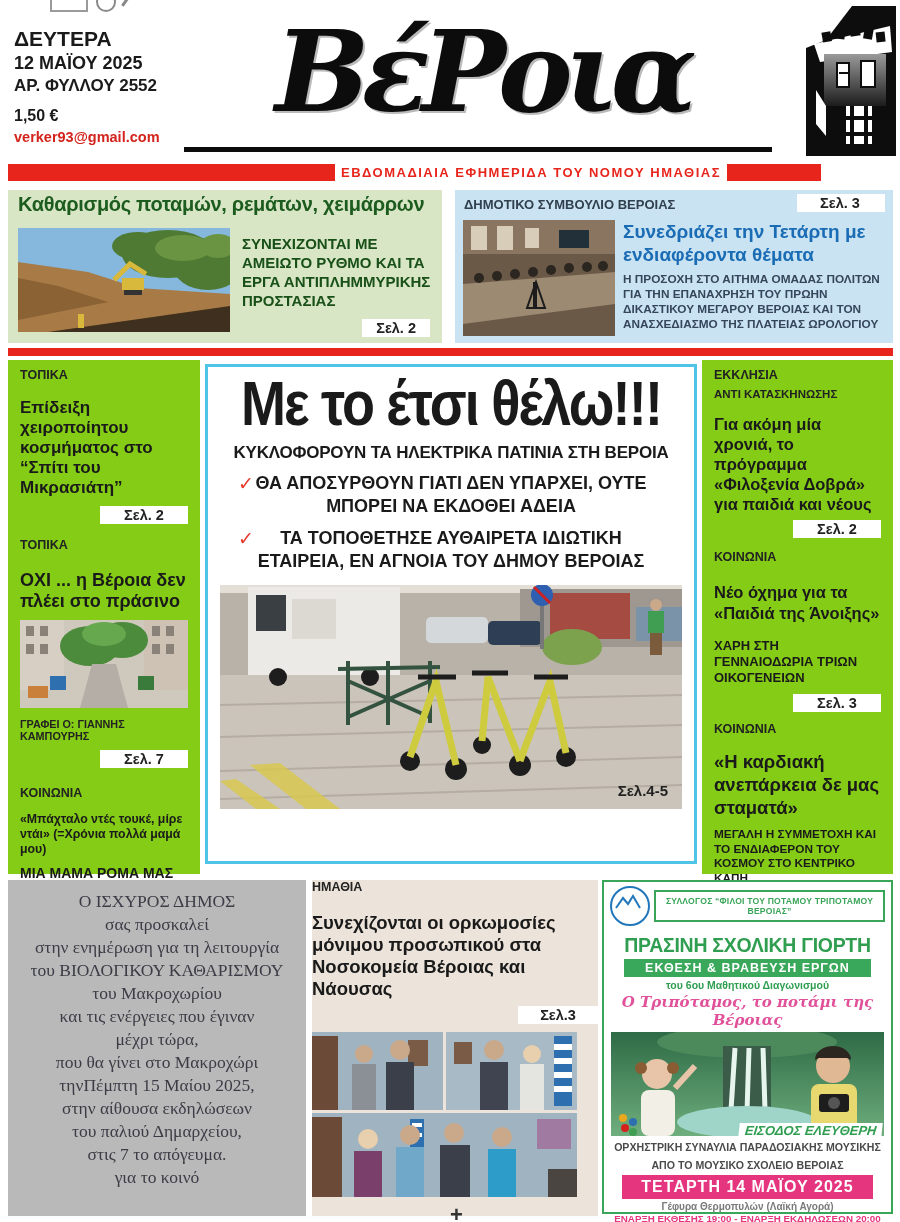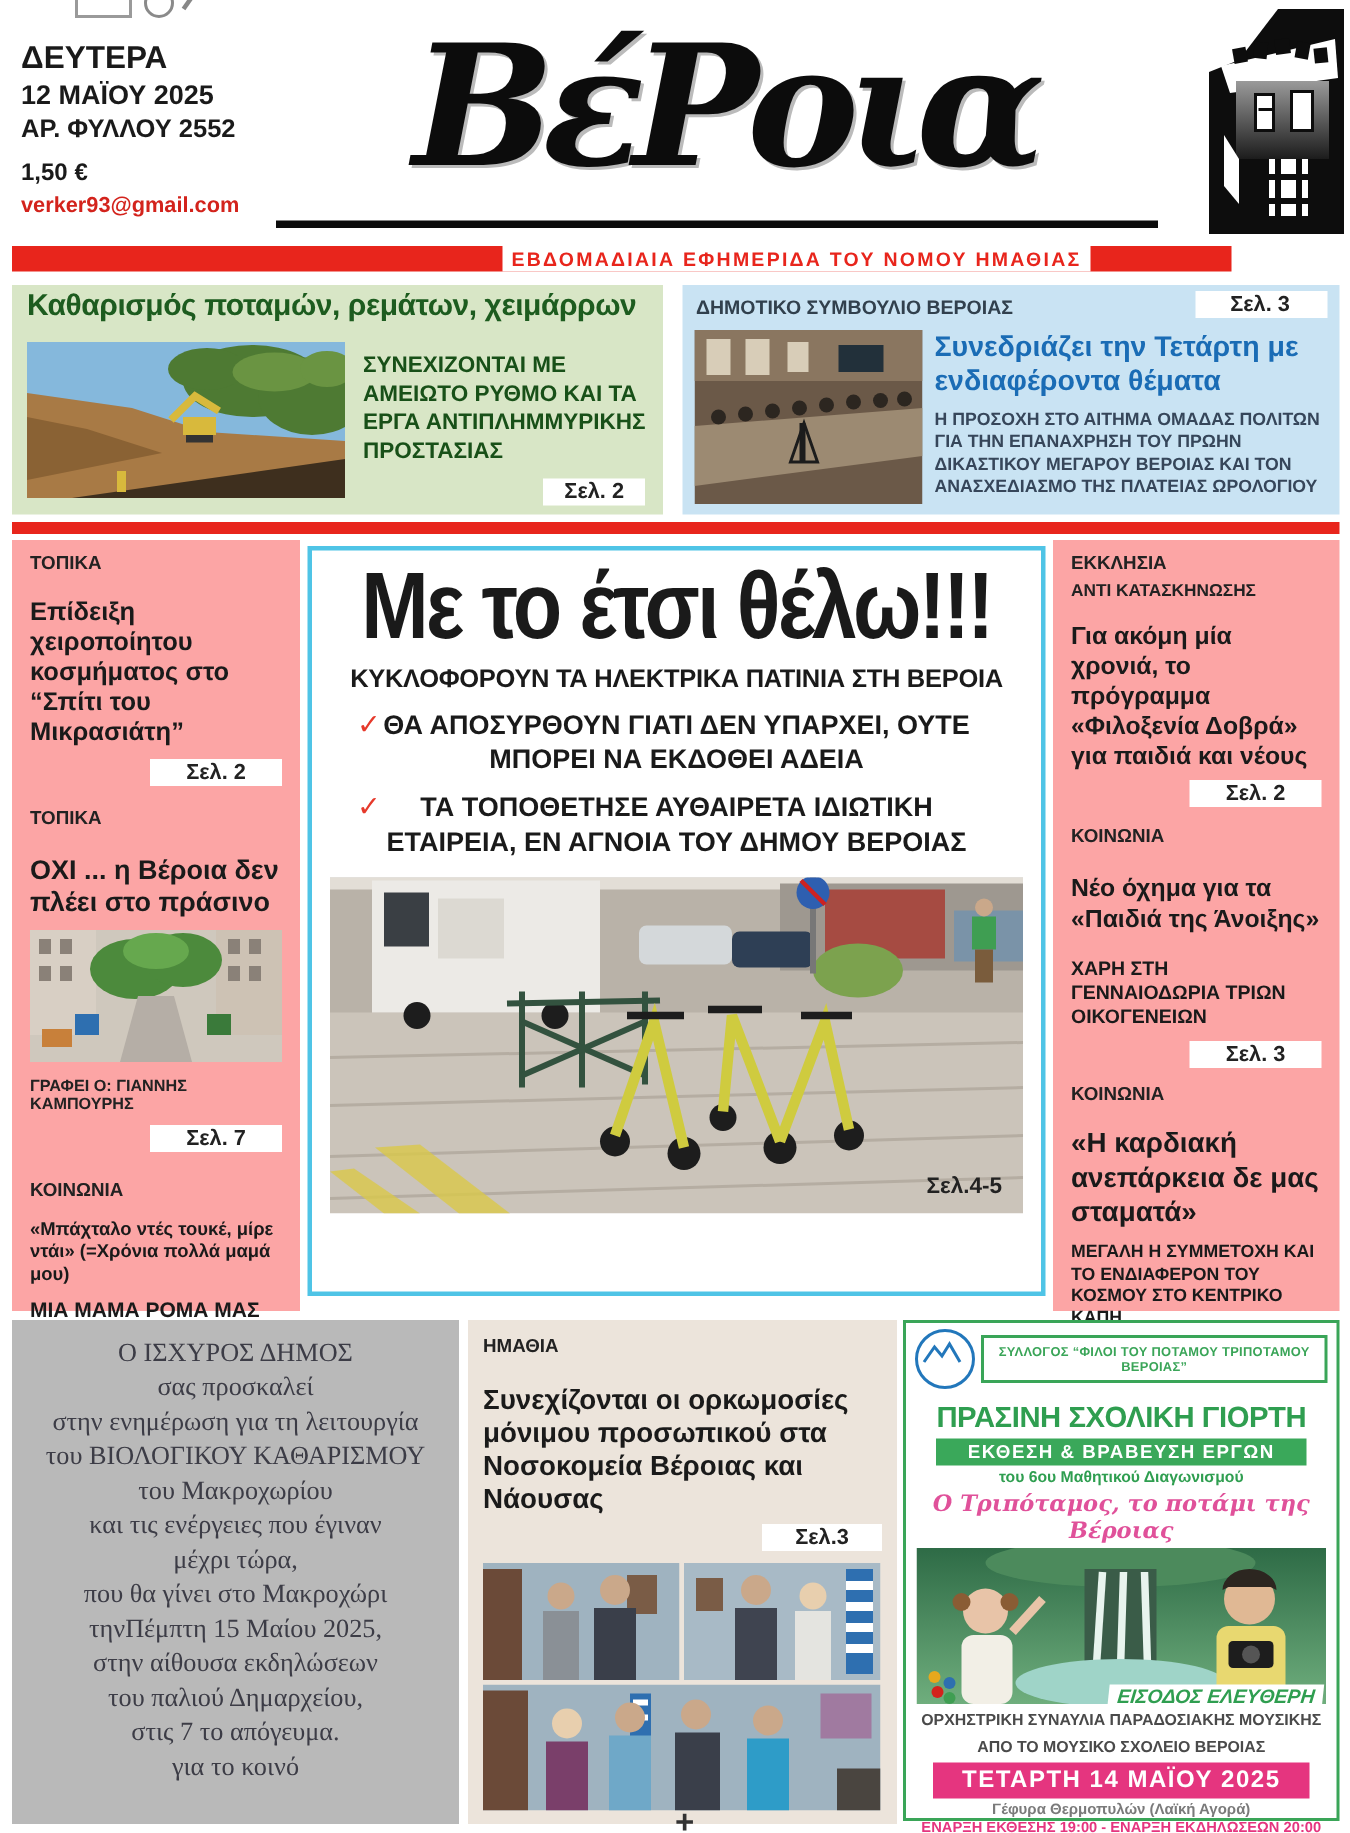--- a/index.html
+++ b/index.html
@@ -39,21 +39,21 @@
   .teaser-right{left:455px;top:190px;width:438px;height:153px;background:#c9e3f3;}
   .tr-kicker{position:absolute;left:9px;top:7px;font-size:13px;font-weight:800;color:#31404d;}
   .tr-page{position:absolute;right:8px;top:4px;width:62px;padding-left:12px;}
   .tr-photo{position:absolute;left:8px;top:30px;width:152px;height:116px;}
   .tr-title{position:absolute;left:168px;top:30px;width:264px;color:#1a6cb5;font-size:19px;font-weight:800;line-height:23px;}
   .tr-sub{position:absolute;left:168px;top:82px;width:266px;color:#36465a;font-size:11.8px;font-weight:800;line-height:15px;}
 
   .red-divider{left:8px;top:348px;width:885px;height:8px;background:#e8251c;}
 
   
-  .col{background:#fca5a5;padding:8px 12px;box-sizing:border-box;}
+  .col{background:#84cc16;padding:8px 12px;box-sizing:border-box;}
   .col-left{left:8px;top:360px;width:192px;height:514px;}
   .col-right{left:702px;top:360px;width:191px;height:514px;}
   .sec{font-size:12.5px;font-weight:800;color:#222;}
   .lc-t1{margin-top:16px;font-size:17px;font-weight:800;line-height:20px;}
   .lc-pg1{margin-top:8px;margin-left:auto;width:60px;}
   .lc-sec2{margin-top:14px;}
   .lc-t2{margin-top:18px;font-size:18px;font-weight:800;line-height:21px;}
   .lc-photo{margin-top:8px;width:168px;height:88px;}
   .lc-byline{margin-top:10px;font-size:10.8px;font-weight:800;color:#222;}
   .lc-pg2{margin-top:8px;margin-left:auto;width:60px;}
@@ -82,21 +82,21 @@
   .rc-sec3{margin-top:10px;}
   .rc-t3{margin-top:14px;font-size:18.5px;font-weight:800;line-height:23px;}
   .rc-sub3{margin-top:8px;font-size:11.8px;font-weight:800;line-height:14.5px;}
   .rc-pg3{margin-top:2px;margin-left:auto;width:60px;}
 
   
   .invite-box{left:8px;top:880px;width:298px;height:336px;background:#b9b9b9;
               font-family:"Liberation Serif","DejaVu Serif",serif;color:#3c3c46;
               text-align:center;font-size:17.5px;line-height:23px;padding-top:10px;box-sizing:border-box;}
   .imathia-box{left:312px;top:880px;width:286px;height:336px;background:#ece4db;
-               padding:10px;box-sizing:border-box;}
+               box-sizing:border-box;}
   .im-title{margin-top:18px;font-size:18.5px;font-weight:800;line-height:22px;color:#1a1a1a;}
   .im-page{margin-top:6px;margin-left:auto;width:52px;}
   .im-row{margin-top:8px;display:flex;gap:3px;}
   .im-photo-sm{width:131px;height:78px;}
   .im-photo-lg{margin-top:3px;width:265px;height:84px;}
 
   .ad-box{left:602px;top:880px;width:291px;height:334px;background:#fff;border:2px solid #3aa558;
           box-sizing:border-box;text-align:center;padding:4px 6px;}
   .ad-header{display:flex;align-items:center;gap:4px;}
   .ad-logo{width:36px;height:36px;border:2px solid #2277bb;border-radius:50%;position:relative;flex:none;background:#fff;}

